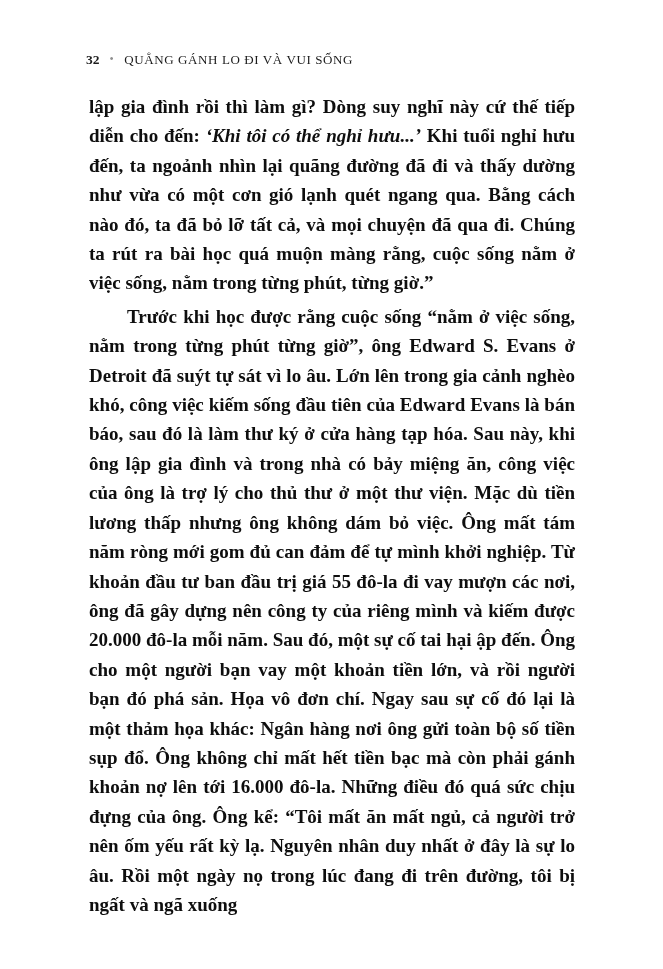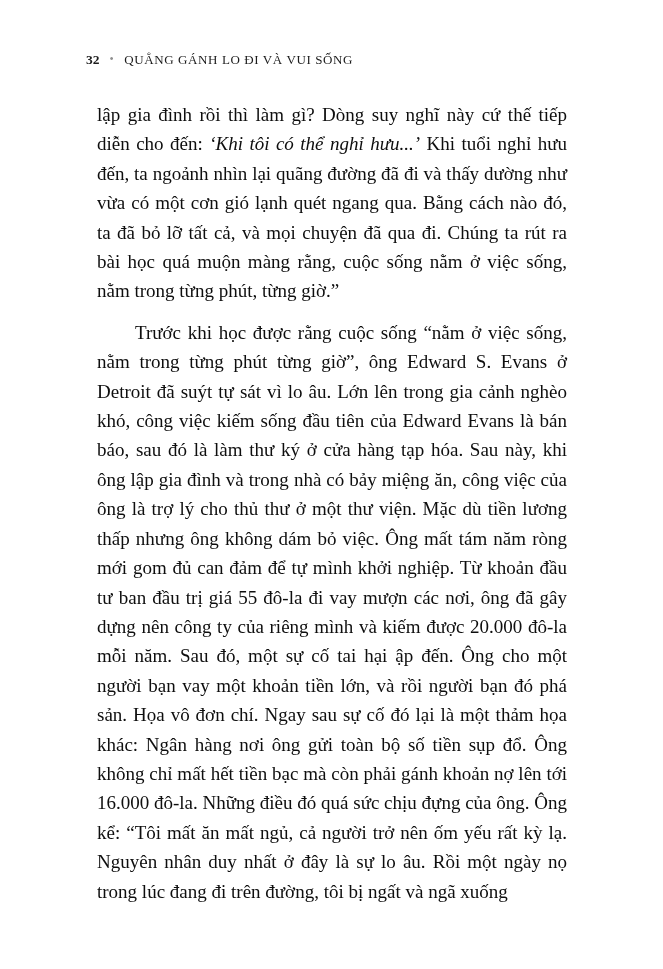--- a/index.html
+++ b/index.html
@@ -44,22 +44,23 @@
     top: 88px;
     left: 85px;
     width: 494px;
     font-family: "Liberation Serif", serif;
     font-size: 19px;
     line-height: 29.4px;
     text-align: justify;
     color: #0e0e0e;
   }
   .page-body p {
-    margin: 12px;
+    margin: 4px;
     padding: 0;
+    font-weight: bold;
   }
   .page-body p.indent {
     text-indent: 38px;
   }
   .page-body em {
     font-style: italic;
   }
 </style>
 </head>
 <body>

